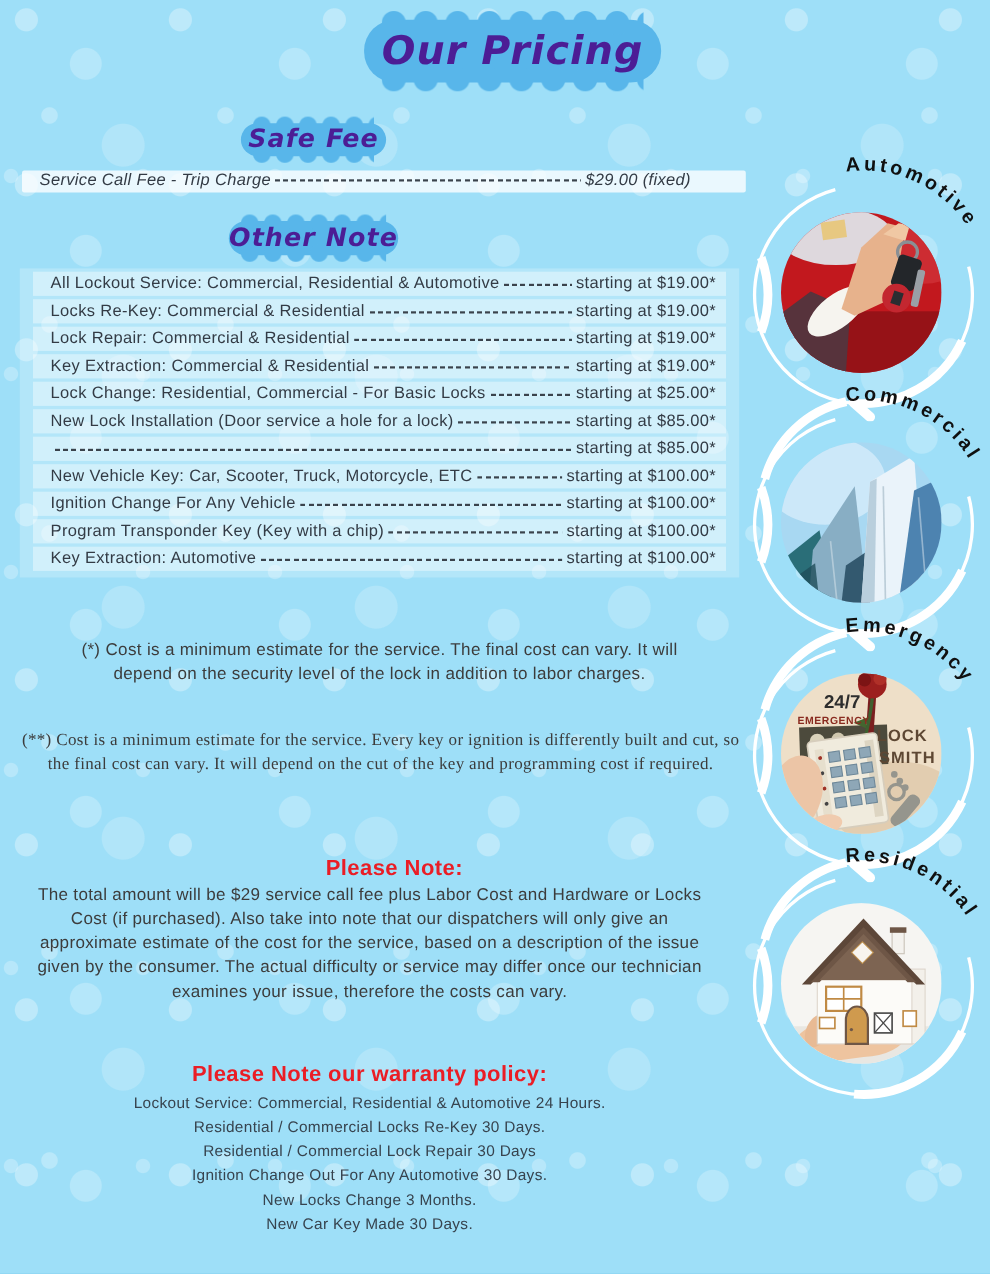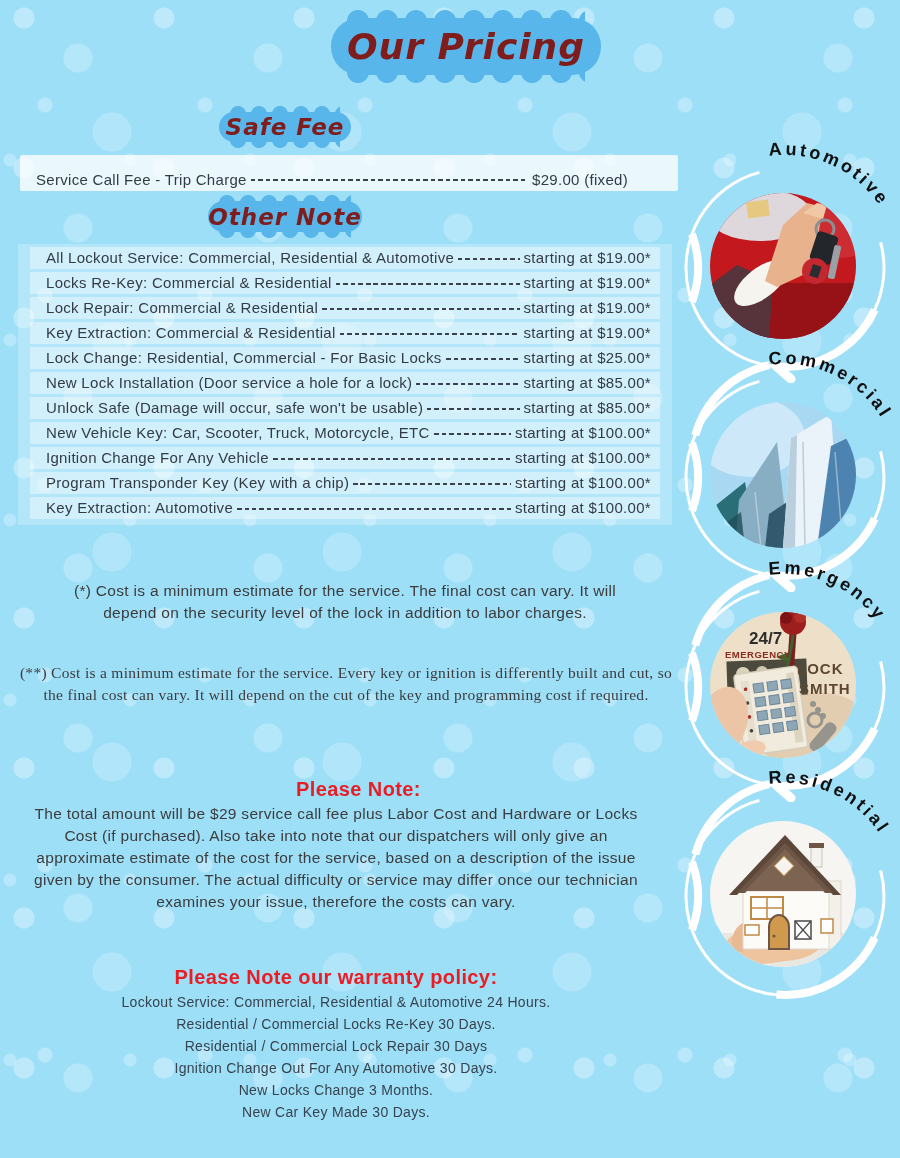--- a/index.html
+++ b/index.html
@@ -13,21 +13,21 @@
       radial-gradient(circle at 78px 58px,  rgba(255,255,255,.24) 14px, rgba(255,255,255,0) 15px),
       radial-gradient(circle at 45px 105px, rgba(255,255,255,.28) 7px,  rgba(255,255,255,0) 8px),
       radial-gradient(circle at 112px 132px,rgba(255,255,255,.20) 19px, rgba(255,255,255,0) 20px),
       radial-gradient(circle at 10px 160px, rgba(255,255,255,.26) 6px,  rgba(255,255,255,0) 7px);
     background-size:140px 150px, 190px 170px, 160px 190px, 230px 210px, 120px 180px;
   }
   
   .bubble {
     position:absolute; z-index:1; background:#58b6ea; border-radius:28px;
     display:flex; align-items:center; justify-content:center;
-    color:#7f1d1d; font-weight:bold; font-style:italic;
+    color:#4c1d95; font-weight:bold; font-style:italic;
     font-family:"DejaVu Sans", sans-serif; letter-spacing:1px;
   }
   .bubble::before, .bubble::after {
     content:""; position:absolute; left:16px; right:16px; height:22px; z-index:-1;
     background-image:radial-gradient(circle at 11px 11px, #58b6ea 10.5px, rgba(0,0,0,0) 11.5px);
     background-size:29px 22px; background-repeat:repeat-x;
   }
   .bubble::before { top:-8px; } .bubble::after { bottom:-8px; }
   .bubble-sm::before, .bubble-sm::after {
     left:11px; right:11px; height:16px;
@@ -44,23 +44,24 @@
   .fee-row {
     display:flex; align-items:flex-end;
     font-size:15px; letter-spacing:.3px; color:#333b45;
   }
   .fee-label, .fee-price { white-space:nowrap; line-height:22px; }
   .leader {
     flex:1; height:2px; margin:0 4px 9px 4px;
     background-image:repeating-linear-gradient(90deg, #3a434c 0 4.5px, rgba(0,0,0,0) 4.5px 7.5px);
   }
   #basic-row {
-    position:absolute; left:20px; top:155px; width:658px; height:36px;
+    position:absolute; left:20px; top:155px; width:658px; height:20px;
     background:rgba(255,255,255,.78); border-radius:2px;
     padding:4px 50px 0 16px;
+    font-style:italic;
   }
   #basic-row .leader { margin-bottom:10px; }
   #fee-panel {
     position:absolute; left:18px; top:244px; width:654px;
     background:rgba(255,255,255,.22); padding:3px 12px;
   }
   #fee-panel .fee-row {
     height:22px; margin-bottom:3px; padding:0 9px 0 16px;
     background:rgba(255,255,255,.40);
   }
@@ -130,21 +131,20 @@
       <span class="fee-label">Lock Change: Residential, Commercial - For Basic Locks</span>
       <span class="leader"></span>
       <span class="fee-price">starting at $25.00*</span>
     </div>
     <div class="fee-row">
       <span class="fee-label">New Lock Installation (Door service a hole for a lock)</span>
       <span class="leader"></span>
       <span class="fee-price">starting at $85.00*</span>
     </div>
     <div class="fee-row">
-      <span class="fee-label">Unlock Safe (Damage will occur, safe won't be usable)</span>
       <span class="leader"></span>
       <span class="fee-price">starting at $85.00*</span>
     </div>
     <div class="fee-row">
       <span class="fee-label">New Vehicle Key: Car, Scooter, Truck, Motorcycle, ETC</span>
       <span class="leader"></span>
       <span class="fee-price">starting at $100.00*</span>
     </div>
     <div class="fee-row">
       <span class="fee-label">Ignition Change For Any Vehicle</span>

